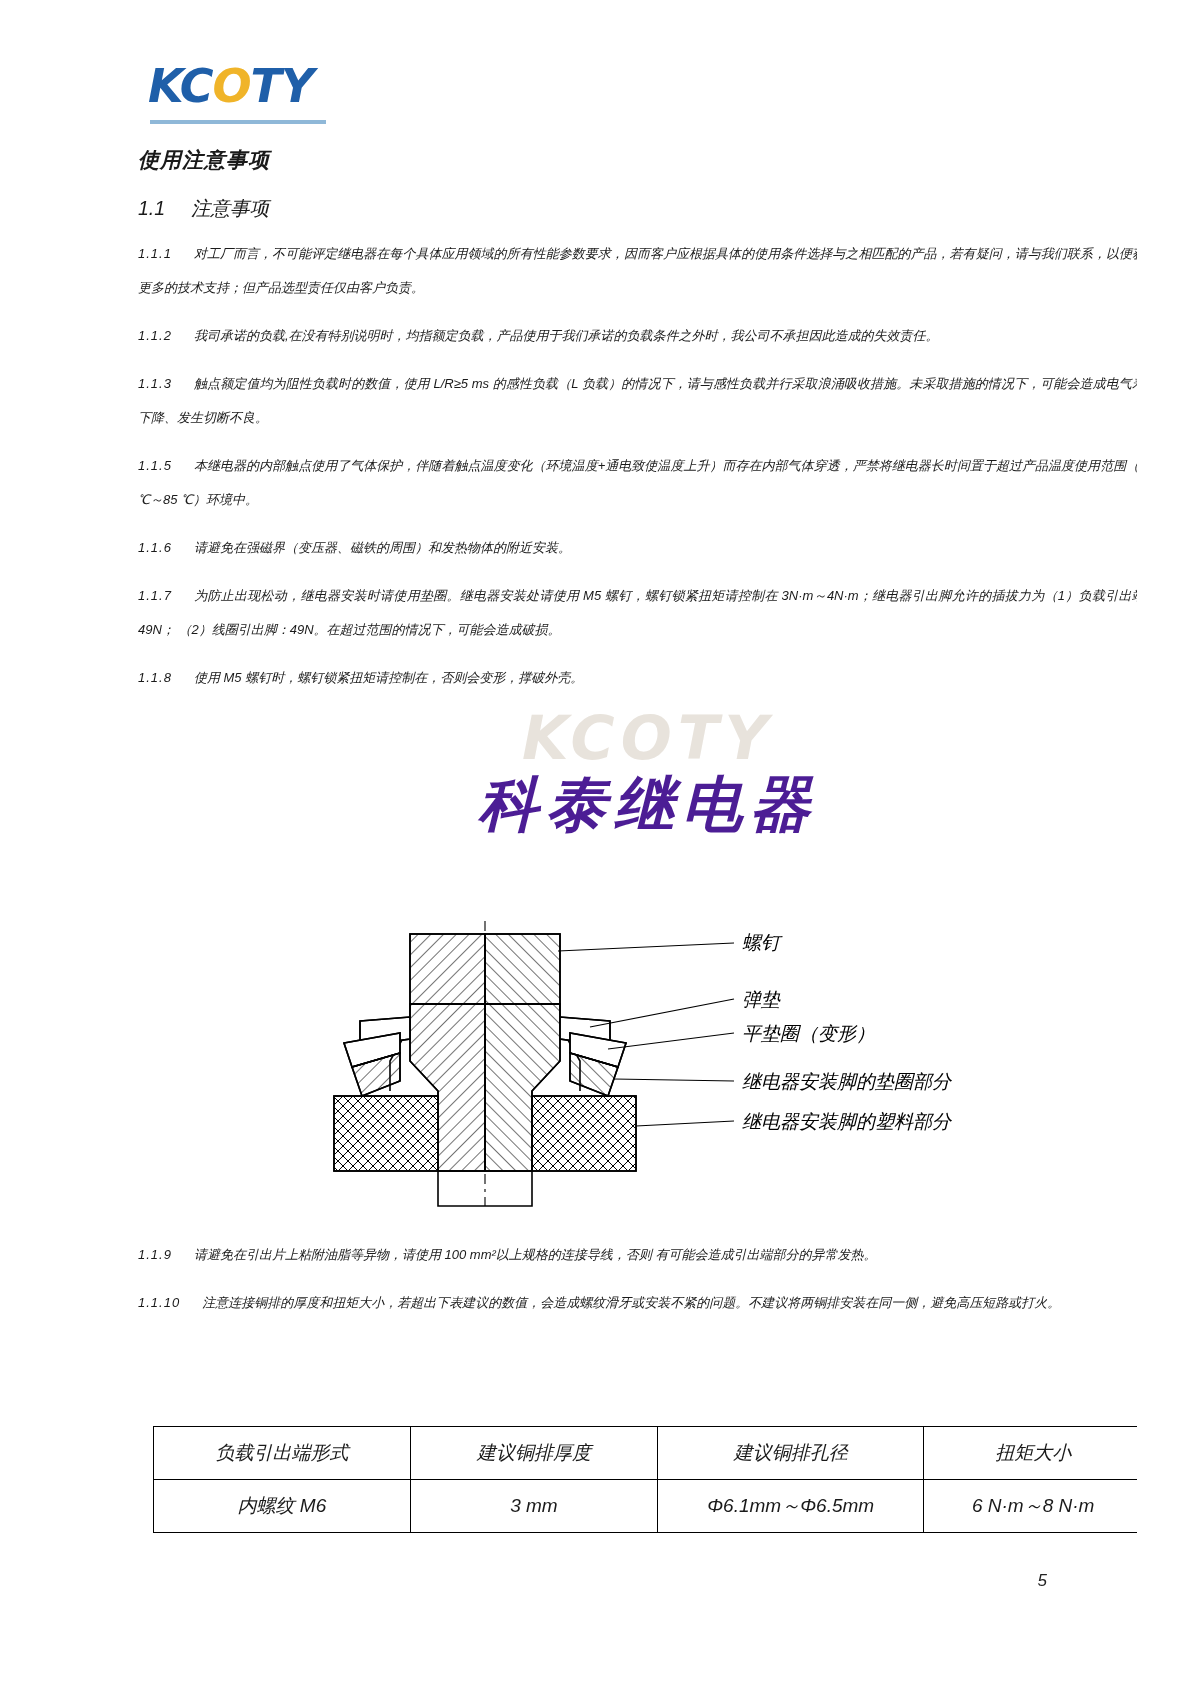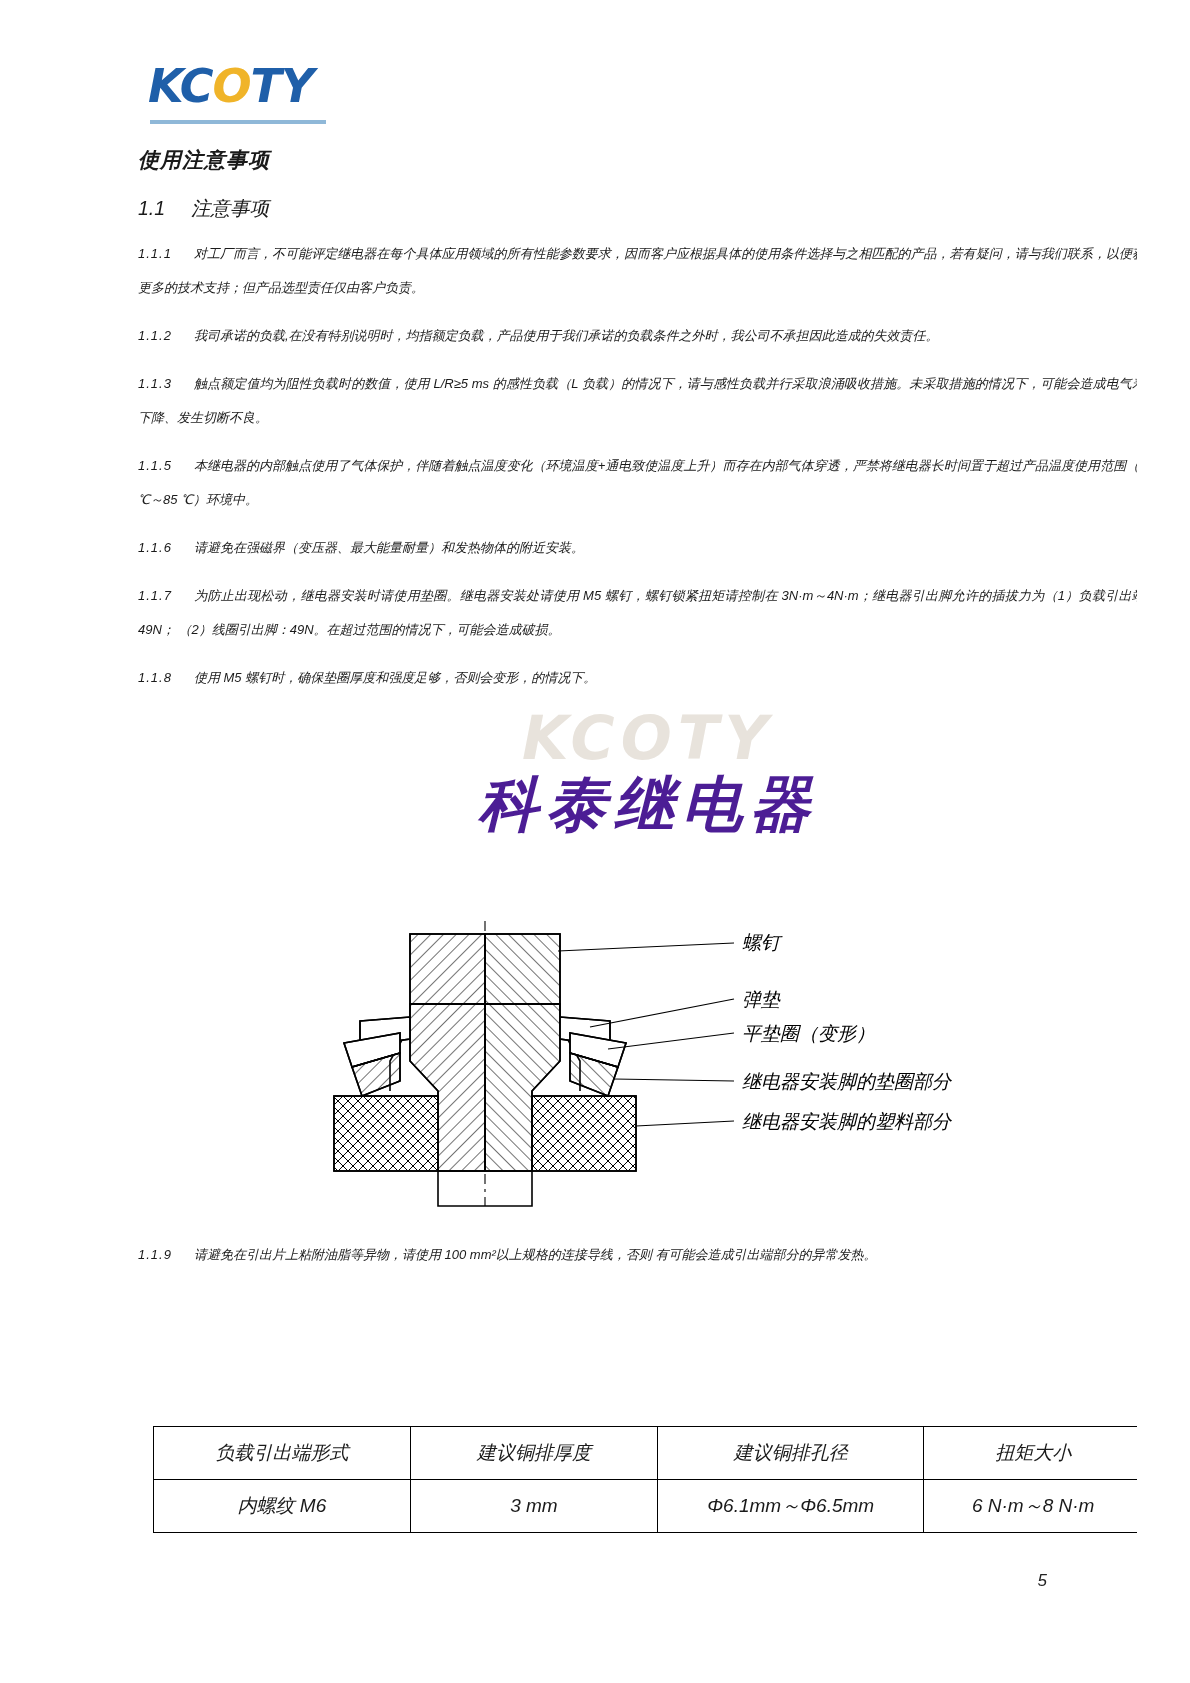--- a/index.html
+++ b/index.html
@@ -192,29 +192,29 @@
     <p class="para">
       <span class="num">1.1.3</span><span class="gap"></span><span>触点额定值均为阻性负载时的数值，使用 L/R≥5 ms 的感性负载（L 负载）的情况下，请与感性负载并行采取浪涌吸收措施。未采取措施的情况下，可能会造成电气寿命下降、发生切断不良。</span>
     </p>
 
 
     <p class="para">
       <span class="num">1.1.5</span><span class="gap"></span><span>本继电器的内部触点使用了气体保护，伴随着触点温度变化（环境温度+通电致使温度上升）而存在内部气体穿透，严禁将继电器长时间置于超过产品温度使用范围（-40 ℃～85 ℃）环境中。</span>
     </p>
 
     <p class="para">
-      <span class="num">1.1.6</span><span class="gap"></span><span>请避免在强磁界（变压器、最大能量耐量）和发热物体的附近安装。</span>
+      <span class="num">1.1.6</span><span class="gap"></span><span>请避免在强磁界（变压器、磁铁的周围）和发热物体的附近安装。</span>
     </p>
 
     <p class="para">
       <span class="num">1.1.7</span><span class="gap"></span><span>为防止出现松动，继电器安装时请使用垫圈。继电器安装处请使用 M5 螺钉，螺钉锁紧扭矩请控制在 3N·m～4N·m；继电器引出脚允许的插拔力为（1）负载引出端：49N； （2）线圈引出脚：49N。在超过范围的情况下，可能会造成破损。</span>
     </p>
 
     <p class="para">
-      <span class="num">1.1.8</span><span class="gap"></span><span>使用 M5 螺钉时，确保垫圈厚度和强度足够，否则会变形，的情况下。</span>
+      <span class="num">1.1.8</span><span class="gap"></span><span>使用 M5 螺钉时，螺钉锁紧扭矩请控制在，否则会变形，撑破外壳。</span>
     </p>
   </div>
 
   <div class="figure">
     <svg width="1020" height="290" viewBox="0 0 1020 290">
       <defs>
         <pattern id="hatchA" width="9" height="9" patternTransform="rotate(45)" patternUnits="userSpaceOnUse">
           <line x1="0" y1="0" x2="0" y2="9" stroke="#000" stroke-width="1.1"></line>
         </pattern>
         <pattern id="hatchB" width="9" height="9" patternTransform="rotate(-45)" patternUnits="userSpaceOnUse">
@@ -283,20 +283,23 @@
         <text x="604" y="119">平垫圈（变形）</text>
         <text x="604" y="167">继电器安装脚的垫圈部分</text>
         <text x="604" y="207">继电器安装脚的塑料部分</text>
       </g>
     </svg>
   </div>
 
   <div class="body-block" style="top: 1222px;">
     <p class="para">
       <span class="num">1.1.9</span><span class="gap"></span><span>请避免在引出片上粘附油脂等异物，请使用 100 mm²以上规格的连接导线，否则 有可能会造成引出端部分的异常发热。</span>
+    </p>
+    <p class="para">
+      <span class="num">1.1.10</span><span class="gap"></span><span>注意连接铜排的厚度和扭矩大小，若超出下表建议的数值，会造成螺纹滑牙或安装不紧的问题。不建议将两铜排安装在同一侧，避免高压短路或打火。</span>
     </p>
   </div>
 
   <div class="table-wrap">
     <table class="spec">
       <thead>
         <tr>
           <th style="width:26%">负载引出端形式</th>
           <th style="width:25%">建议铜排厚度</th>
           <th style="width:27%">建议铜排孔径</th>

